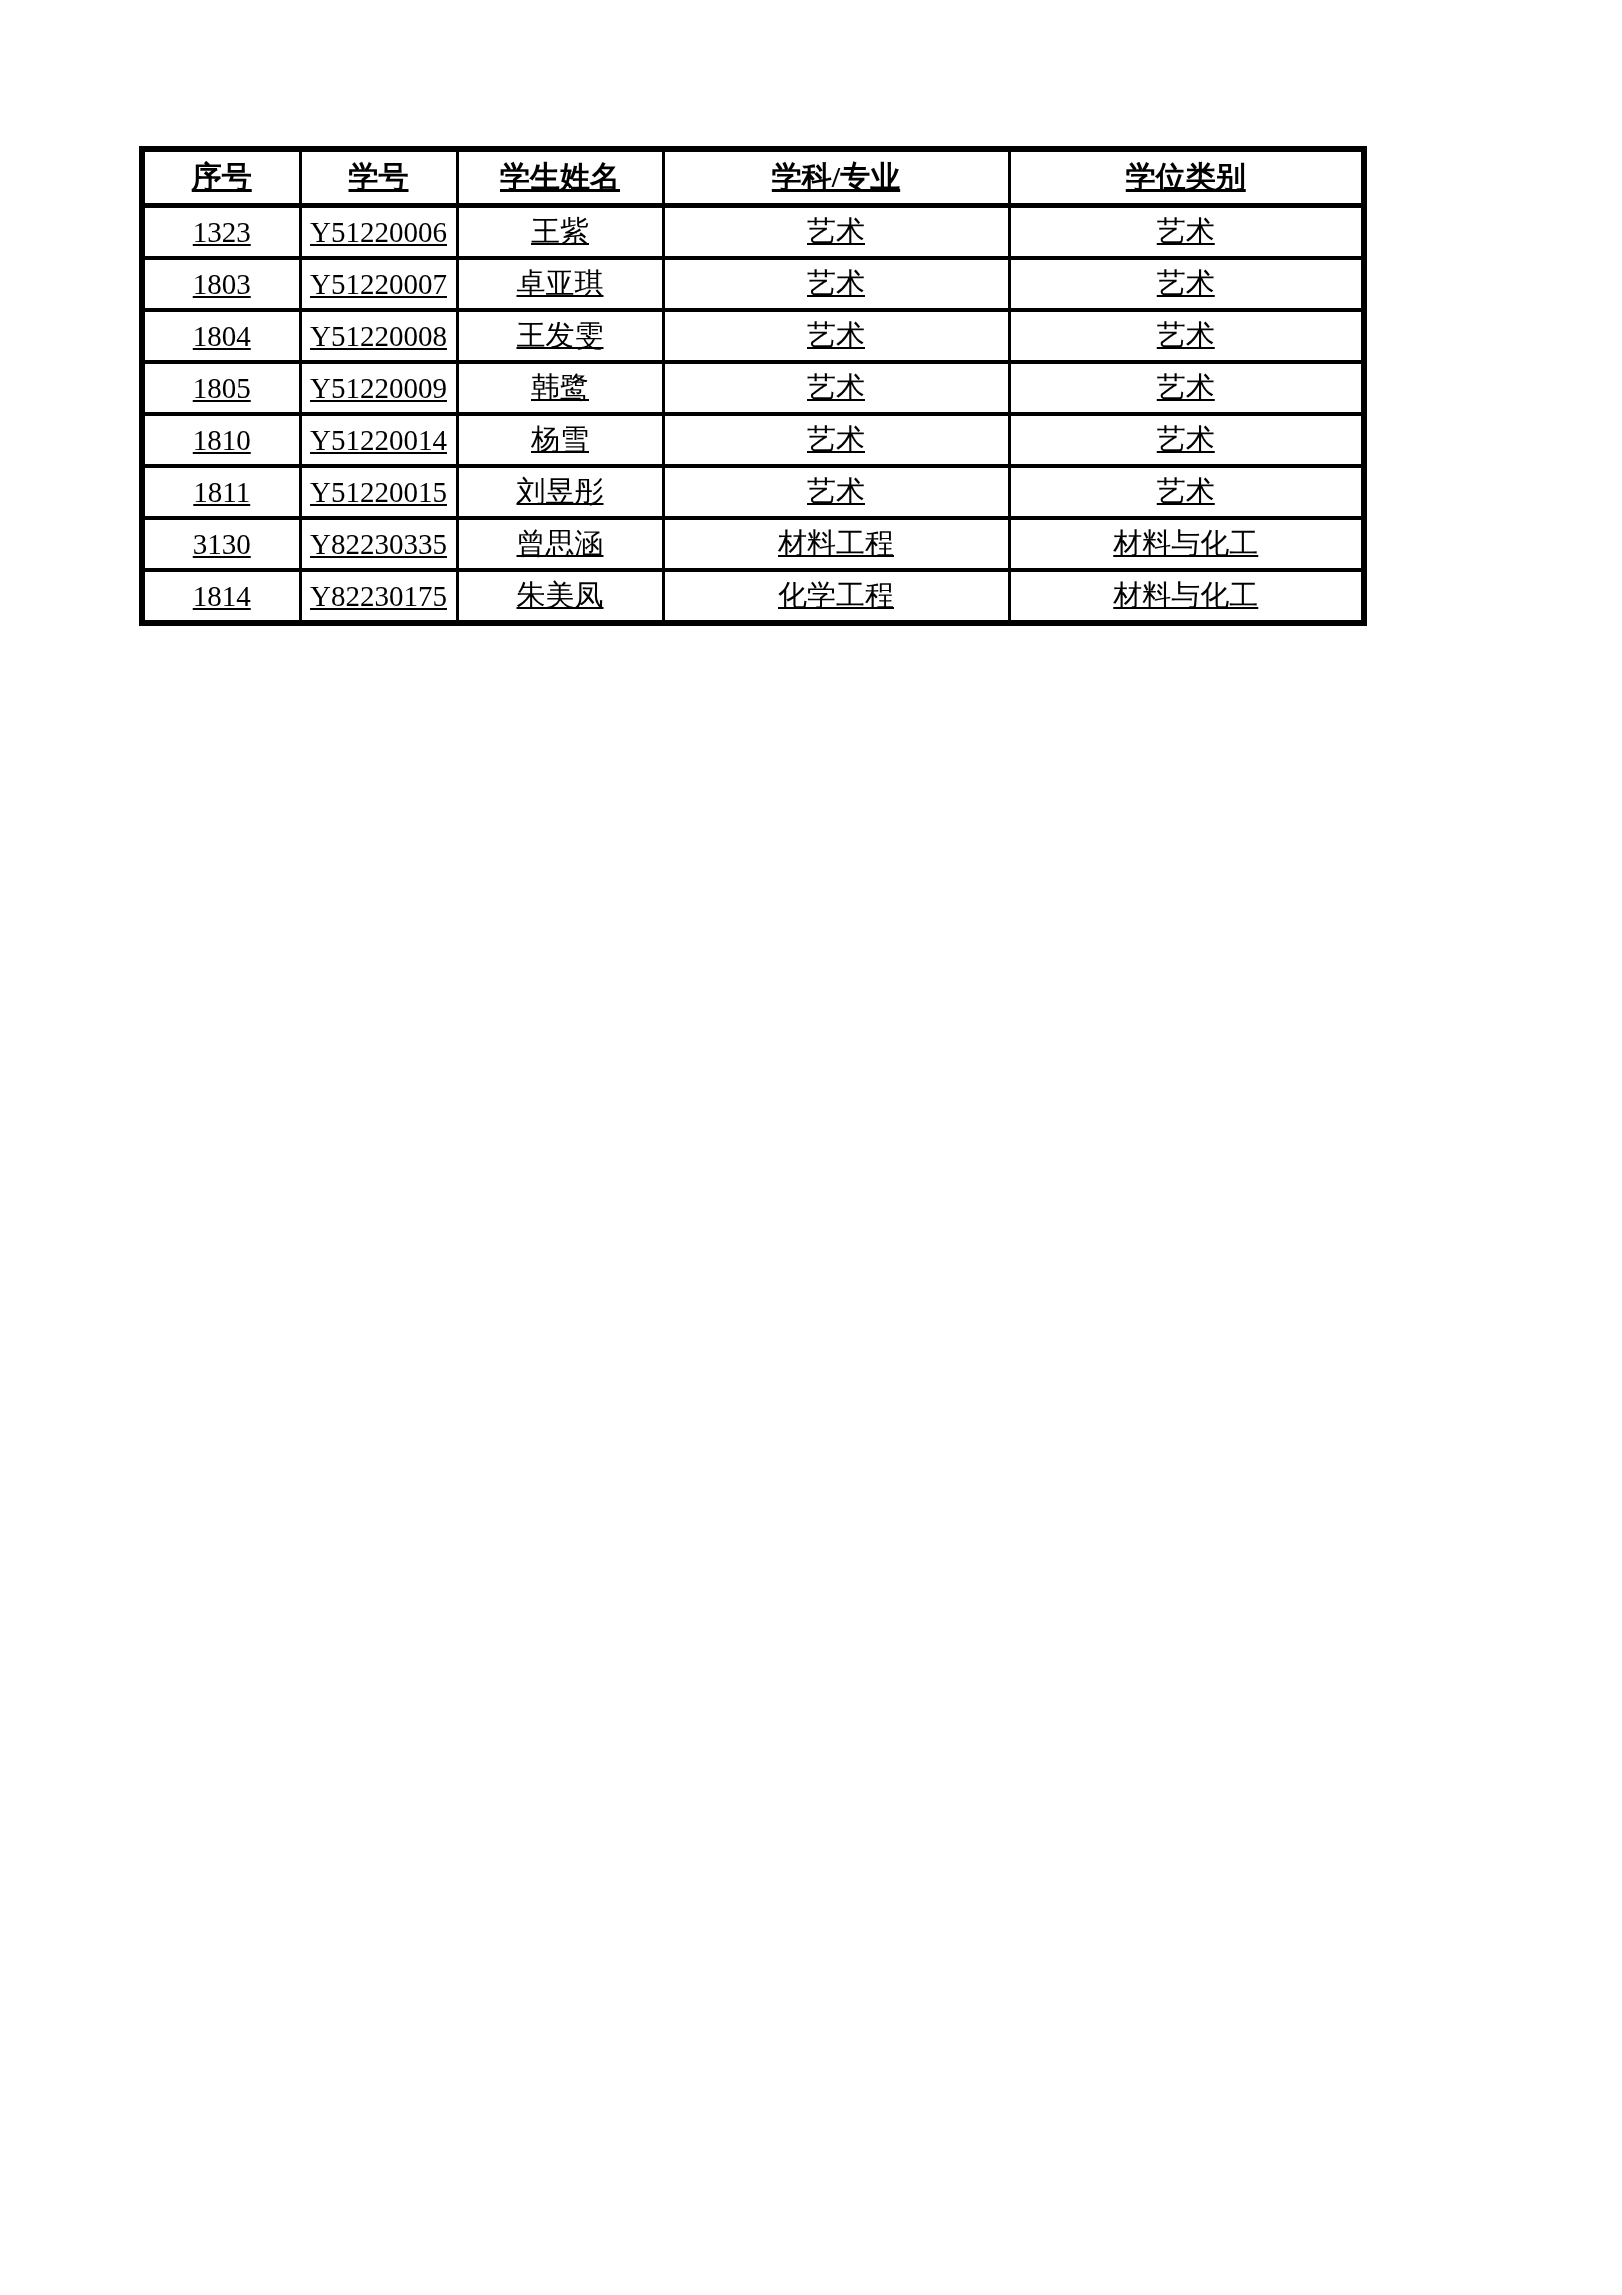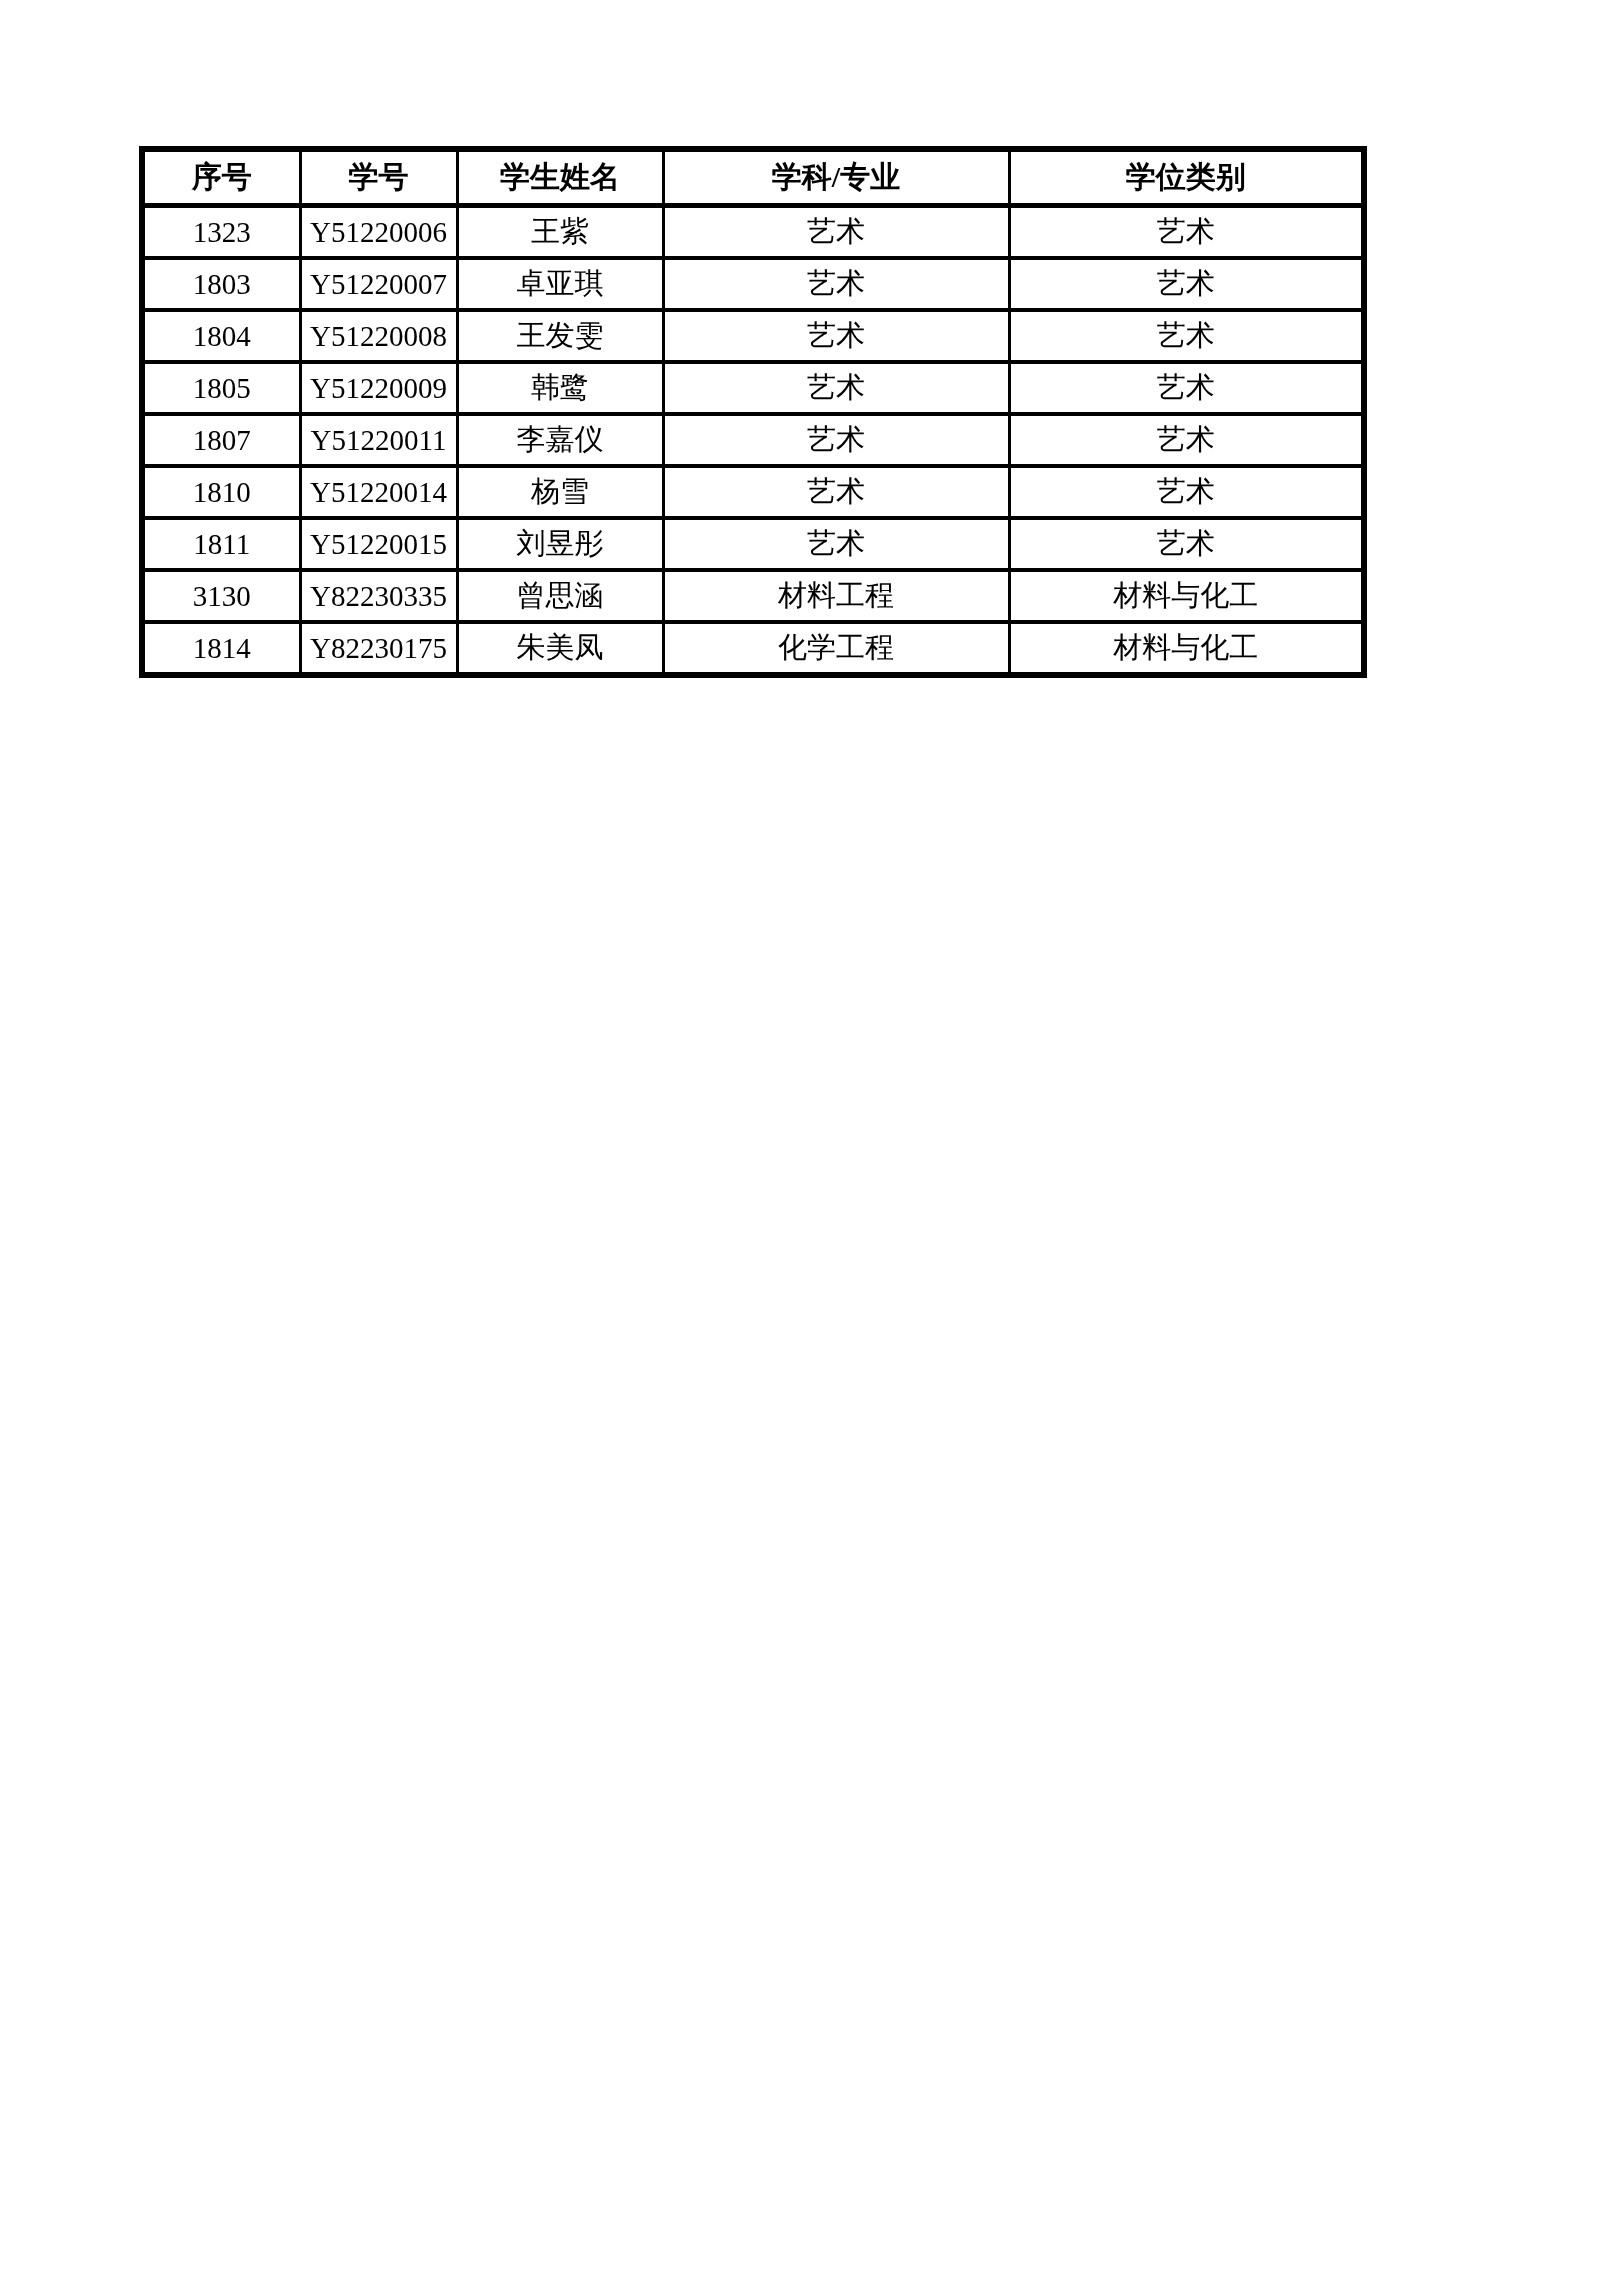--- a/index.html
+++ b/index.html
@@ -16,20 +16,21 @@
     color: #000000;
   }
   table.student-table {
     position: absolute;
     left: 139px;
     top: 146px;
     border-collapse: collapse;
     table-layout: fixed;
     width: 1222px;
     background: #ffffff;
+    text-decoration: underline;
   }
   table.student-table col.col-index   { width: 158px; }
   table.student-table col.col-id      { width: 157px; }
   table.student-table col.col-name    { width: 206px; }
   table.student-table col.col-major   { width: 346px; }
   table.student-table col.col-degree  { width: 355px; }
 
   table.student-table,
   table.student-table th,
   table.student-table td {
@@ -102,27 +103,20 @@
           <td>艺术</td>
         </tr>
         <tr>
           <td>1805</td>
           <td>Y51220009</td>
           <td>韩鹭</td>
           <td>艺术</td>
           <td>艺术</td>
         </tr>
         <tr>
-          <td>1807</td>
-          <td>Y51220011</td>
-          <td>李嘉仪</td>
-          <td>艺术</td>
-          <td>艺术</td>
-        </tr>
-        <tr>
           <td>1810</td>
           <td>Y51220014</td>
           <td>杨雪</td>
           <td>艺术</td>
           <td>艺术</td>
         </tr>
         <tr>
           <td>1811</td>
           <td>Y51220015</td>
           <td>刘昱彤</td>

